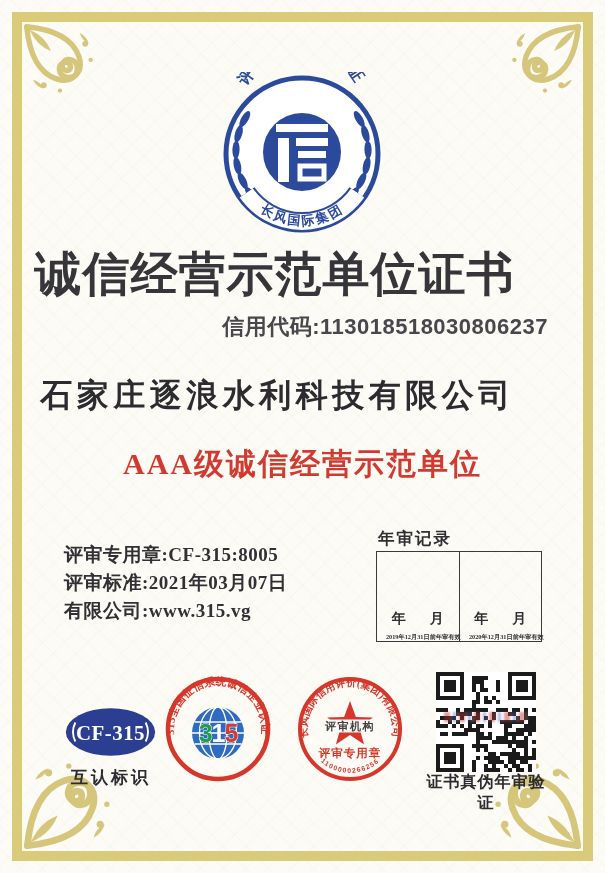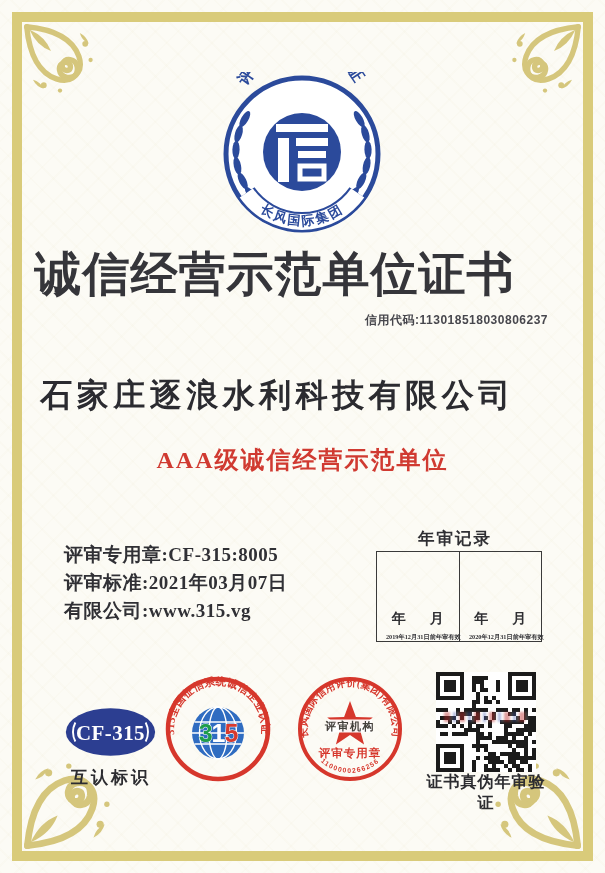--- a/index.html
+++ b/index.html
@@ -23,40 +23,40 @@
 
   .logo{position:absolute;left:220px;top:72px;width:164px;height:164px;}
 
   .cert-title{
     position:absolute;left:0;top:243px;width:549px;text-align:center;
     font-size:47px;font-weight:900;color:#35353a;letter-spacing:1px;
     font-family:"Liberation Sans", sans-serif;
   }
   .credit-code{
     position:absolute;right:57px;top:312px;
-    font-size:12px;font-weight:700;color:#47474d;letter-spacing:0.5px;
+    font-size:22px;font-weight:700;color:#47474d;letter-spacing:0.5px;
   }
   .company{
     position:absolute;left:0;top:374px;width:555px;text-align:center;
     font-size:32px;font-weight:800;color:#2b2b30;letter-spacing:4.5px;
   }
   .award{
     position:absolute;left:0;top:444px;width:605px;text-align:center;
     font-family:"Liberation Serif", serif;
-    font-size:24px;font-weight:700;color:#d03a31;letter-spacing:2px;
+    font-size:30px;font-weight:700;color:#d03a31;letter-spacing:2px;
   }
   .details{
     position:absolute;left:64px;top:541px;
     font-family:"Liberation Serif", serif;
     font-size:19px;font-weight:700;color:#303035;line-height:28px;letter-spacing:0.5px;
   }
   .ar-title{
     position:absolute;left:378px;top:528px;
     font-family:"Liberation Serif", serif;
-    font-size:16.5px;font-weight:700;color:#2f2f33;letter-spacing:2px;margin-left:40px;
+    font-size:16.5px;font-weight:700;color:#2f2f33;letter-spacing:2px;
   }
   .ar-table{
     position:absolute;left:376px;top:551px;width:166px;height:91px;
     border:1.5px solid #3a3a3a;display:flex;box-sizing:border-box;
   }
   .ar-cell{position:relative;flex:1;}
   .ar-cell + .ar-cell{border-left:1.5px solid #3a3a3a;}
   .ym-row{
     position:absolute;left:0;right:0;bottom:13px;display:flex;justify-content:center;gap:24px;
     font-family:"Liberation Serif", serif;font-size:14px;font-weight:700;color:#2e2e32;

